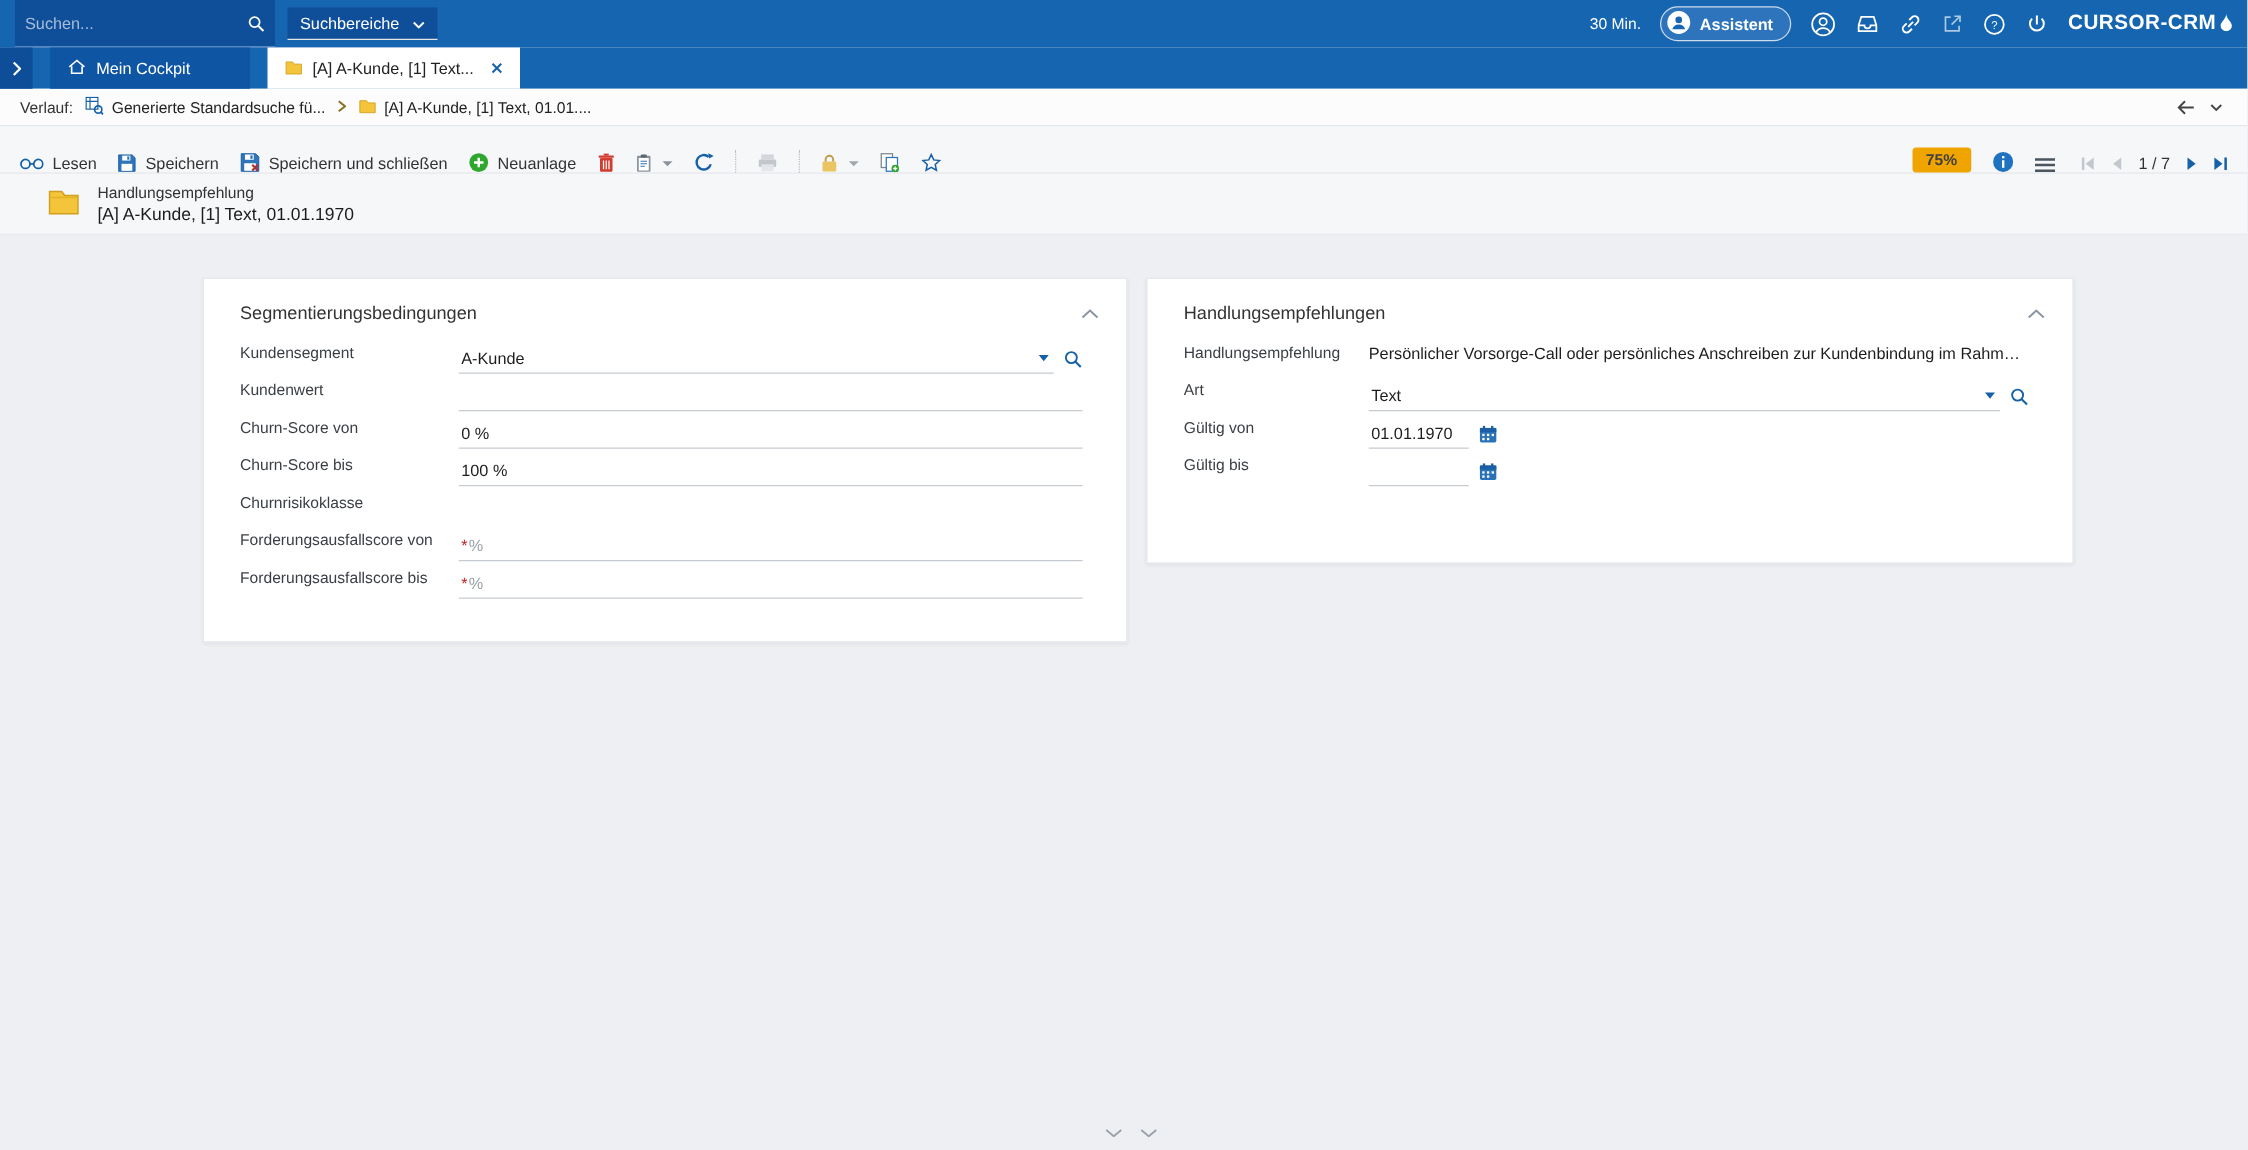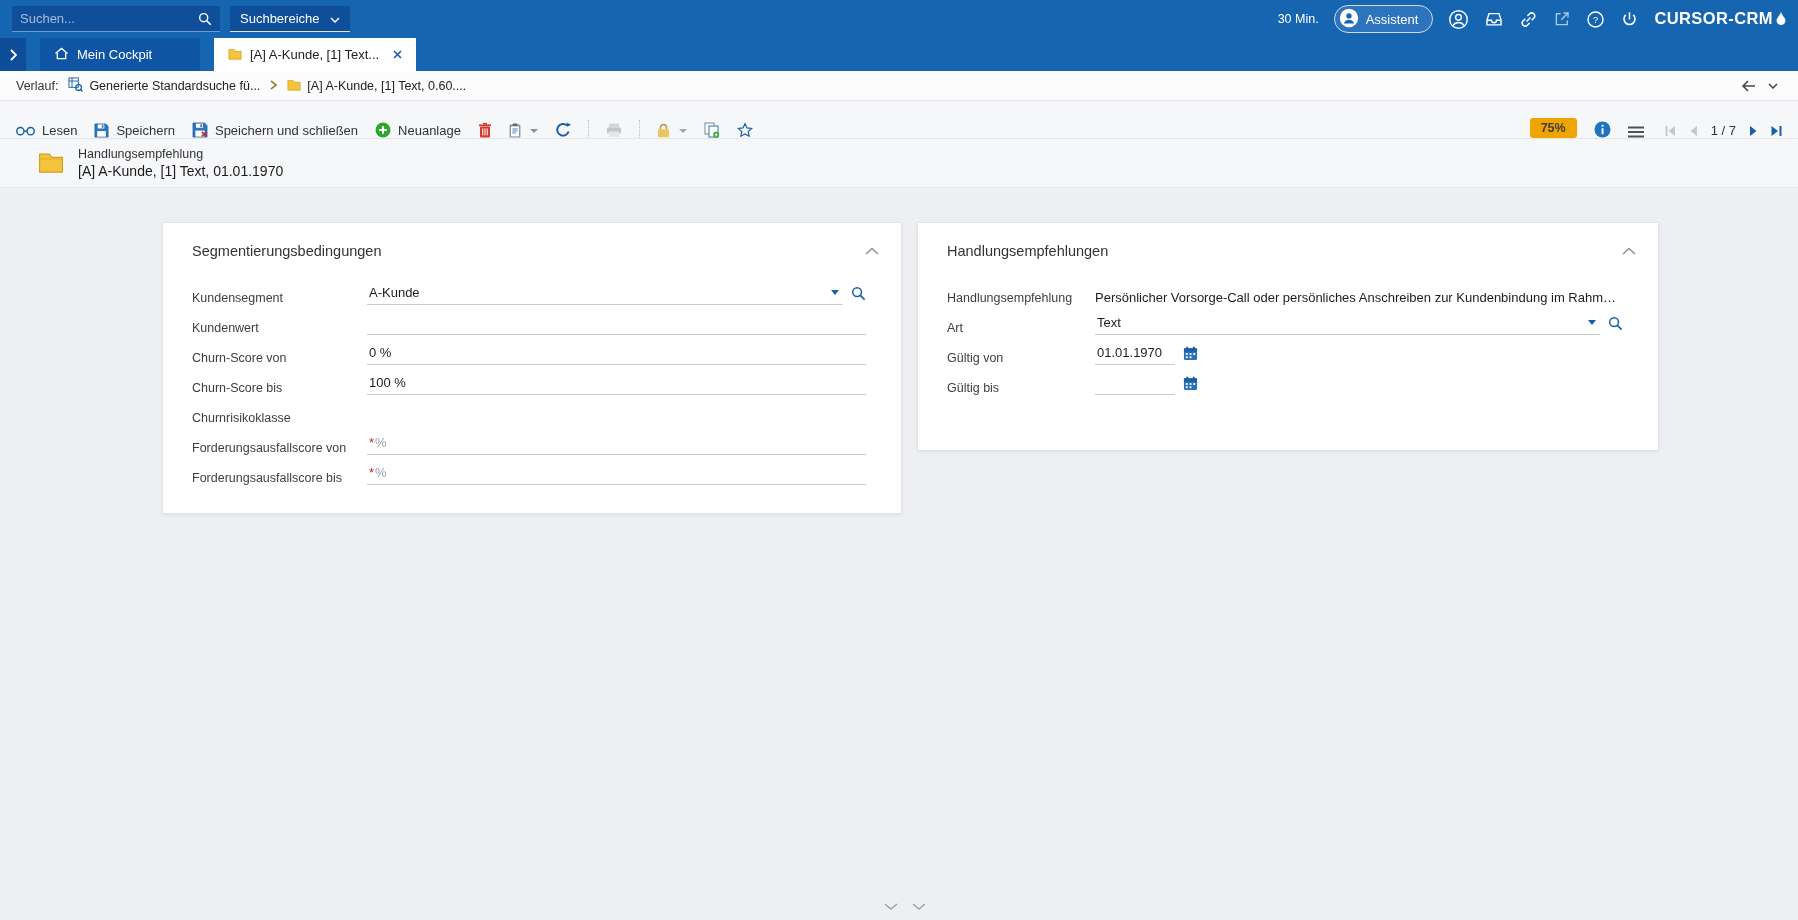--- a/index.html
+++ b/index.html
@@ -1,27 +1,27 @@
 <!DOCTYPE html>
 <html><head>
 <meta charset="utf-8">
 <style>
   *{box-sizing:border-box;margin:0;padding:0}
   html,body{width:1798px;height:920px;overflow:hidden}
   body{font-family:"Liberation Sans",sans-serif;background:#edeff3;position:relative}
 
   
   .topbar{height:38px;background:#1565b0;display:flex;align-items:center;padding:0 12px;gap:10px}
-  .search-box{width:208px;height:26px;background:#0f4f9a;border-bottom:1px solid #6d9bd0;display:flex;align-items:center;padding:0 8px;gap:6px}
+  .search-box{width:208px;height:38px;background:#0f4f9a;border-bottom:1px solid #6d9bd0;display:flex;align-items:center;padding:0 8px;gap:6px}
   .search-box input{flex:1;background:transparent;border:none;outline:none;color:#e8eef6;font-size:13px;min-width:0}
   .search-box input::placeholder{color:#a9bdd8}
   .scope-box{height:26px;background:#0f4f9a;border-bottom:1px solid #e5e5e5;color:#fff;font-size:13px;display:flex;align-items:center;gap:10px;padding:0 10px;cursor:pointer}
   .topbar-right{margin-left:auto;display:flex;align-items:center;gap:15px}
   .timer{color:#fff;font-size:12.5px;white-space:nowrap}
-  .assist-pill{display:flex;align-items:center;gap:7px;border:1px solid #cfdcec;background:#2d74bd;border-radius:15px;height:28px;padding:0 14px 0 4px;color:#fff;font-size:13px;font-weight:normal;cursor:pointer}
+  .assist-pill{display:flex;align-items:center;gap:7px;border:1px solid #cfdcec;background:#2d74bd;border-radius:15px;height:28px;padding:0 14px 0 4px;color:#fff;font-size:13px;font-weight:bold;cursor:pointer}
   .tb-icon{display:flex;align-items:center;cursor:pointer}
   .tb-icon svg{display:block}
   .brand{color:#fff;font-weight:bold;font-size:16.5px;letter-spacing:.4px;display:flex;align-items:flex-start;gap:3px;cursor:default}
   .brand svg{margin-top:2px}
 
   
   .tabrow{height:33px;background:#1565b0;display:flex;align-items:stretch}
   .nav-expand{width:26px;background:#0e4d97;display:flex;align-items:center;justify-content:center;cursor:pointer}
   .tab{display:flex;align-items:center;gap:8px;padding:0 14px;font-size:13px;cursor:pointer;white-space:nowrap}
   .tab.inactive{background:#0e55a4;color:#ffffff;margin-left:14px;min-width:160px}
@@ -53,21 +53,21 @@
   .rec-title{font-size:14px;color:#1c1c1c}
 
   
   .content{position:relative;height:732px;background:#edeff3}
   .card{position:absolute;background:#fff;border:1px solid #e0e3e7;box-shadow:0 1px 3px rgba(40,50,60,.08)}
   #card-0{left:162px;top:34px;width:740px;height:292px}
   #card-1{left:917px;top:34px;width:742px;height:229px}
   .card-head{display:flex;align-items:center;justify-content:space-between;padding:20px 22px 6px 29px}
   .card-title{font-size:14.5px;color:#333}
   .card-body{padding:10px 0 0 0}
-  .field-row{display:flex;align-items:flex-end;height:30px;padding-left:29px}
+  .field-row{display:flex;align-items:flex-start;height:30px;padding-left:29px}
   .field-label{width:175px;font-size:12.5px;color:#3a3f45;flex:0 0 auto;padding-right:8px;white-space:nowrap}
   #card-1 .field-label{width:148px}
   .field-control{display:flex;align-items:center;flex:1;margin-right:35px;min-width:0}
   .line{display:flex;align-items:center;border-bottom:1px solid #c6cbd1;height:24px;padding:0 2px;font-size:13px;color:#1d1d1d;flex:1;min-width:0}
   .line.short{flex:0 0 80px}
   .line .value{flex:1;white-space:nowrap;overflow:hidden}
   .line .value.placeholder{color:#9aa0a8}
   .req{color:#cc2222;margin-right:1px;font-size:13px}
   .caret{width:0;height:0;border-left:4px solid transparent;border-right:4px solid transparent;border-top:5px solid #1660a8;margin:0 2px 0 6px;cursor:pointer;flex:0 0 auto}
   .ficon{display:flex;align-items:center;margin-left:8px;cursor:pointer;flex:0 0 auto}
@@ -208,21 +208,21 @@
     <svg width="7" height="10">
         <path d="M1 1l5 4-5 4" fill="none" stroke="#8a6d1f" stroke-width="1.6"></path>
       </svg>
   </span>
   <span class="crumb-item">
     <span>
       <svg width="14" height="13" viewBox="0 0 16 14">
           <path d="M1 2.5h6l1.5 2H15v9H1z" fill="#f4c53a" stroke="#cf9f1d" stroke-width="0.8"></path>
         </svg>
     </span>
-    <span>[A] A-Kunde, [1] Text, 0.60....</span>
+    <span>[A] A-Kunde, [1] Text, 01.01....</span>
   </span>
   <span class="spacer"></span>
   <span class="crumb-nav">
     <span style="cursor:pointer;display:flex">
       <svg width="15" height="12">
           <path d="M7 1L2 6l5 5M2 6h12" stroke="#444" stroke-width="1.5" fill="none"></path>
         </svg>
     </span>
     <span style="cursor:pointer;display:flex">
       <svg width="10" height="6">

